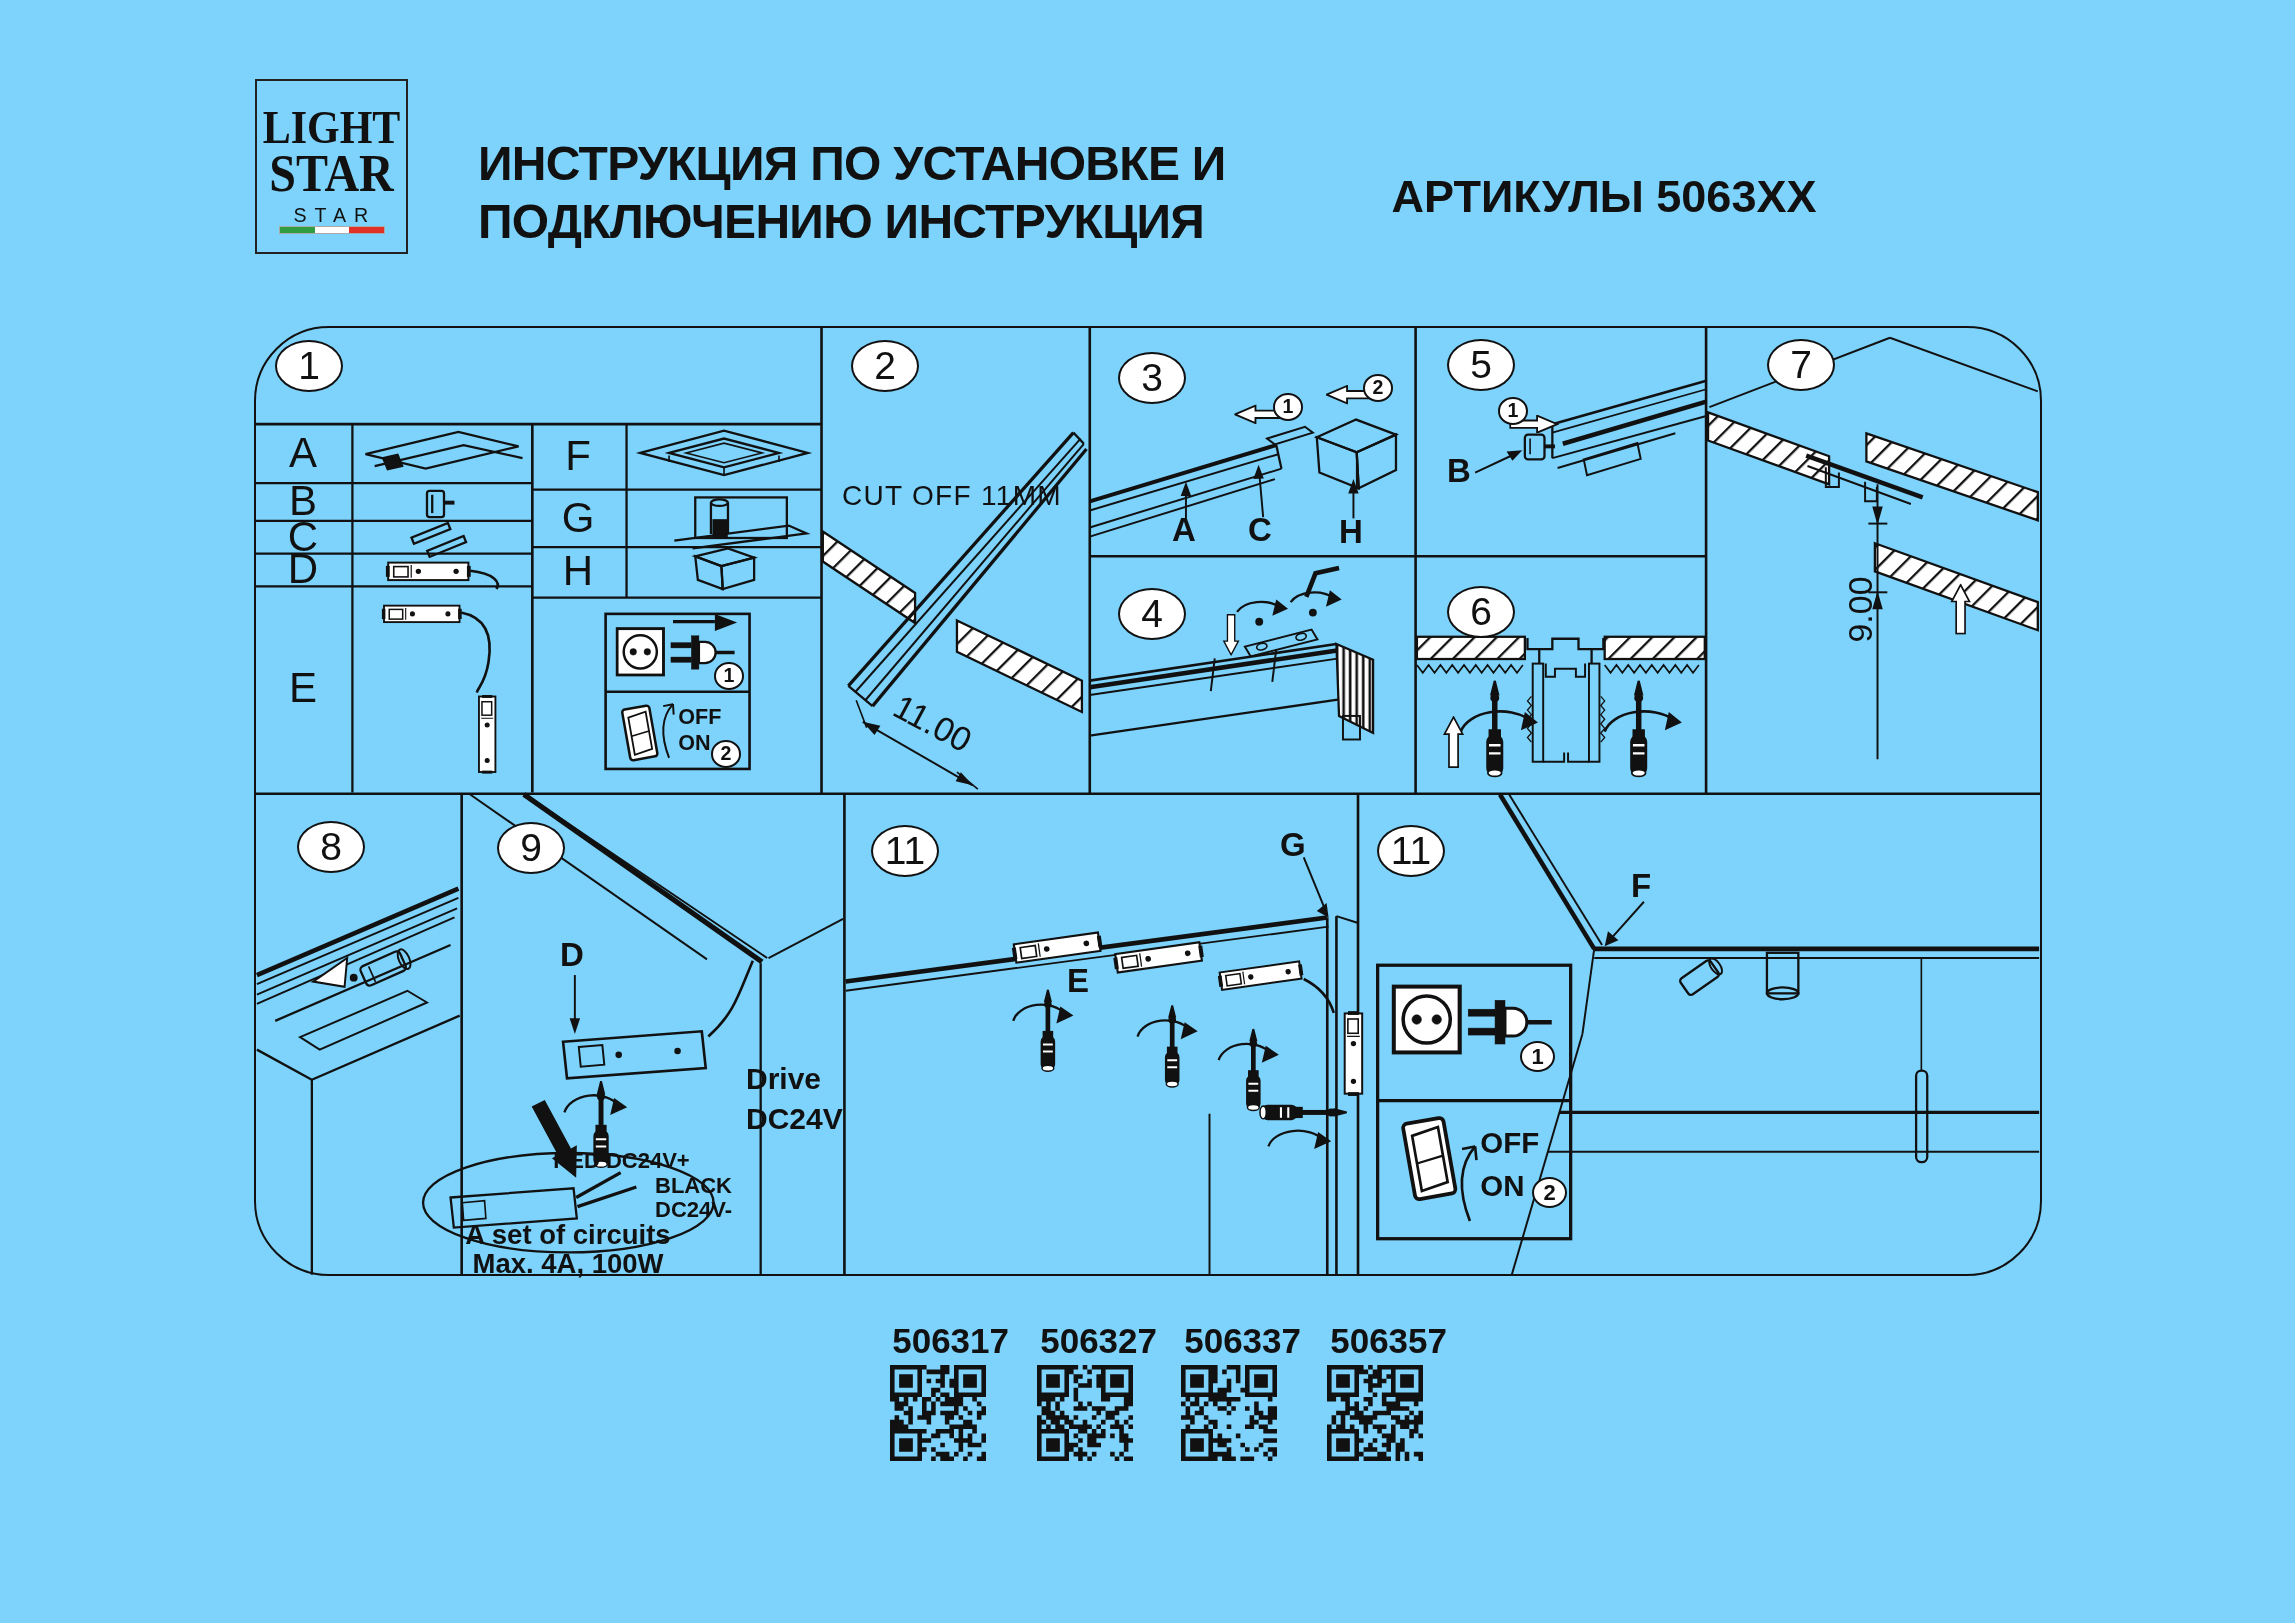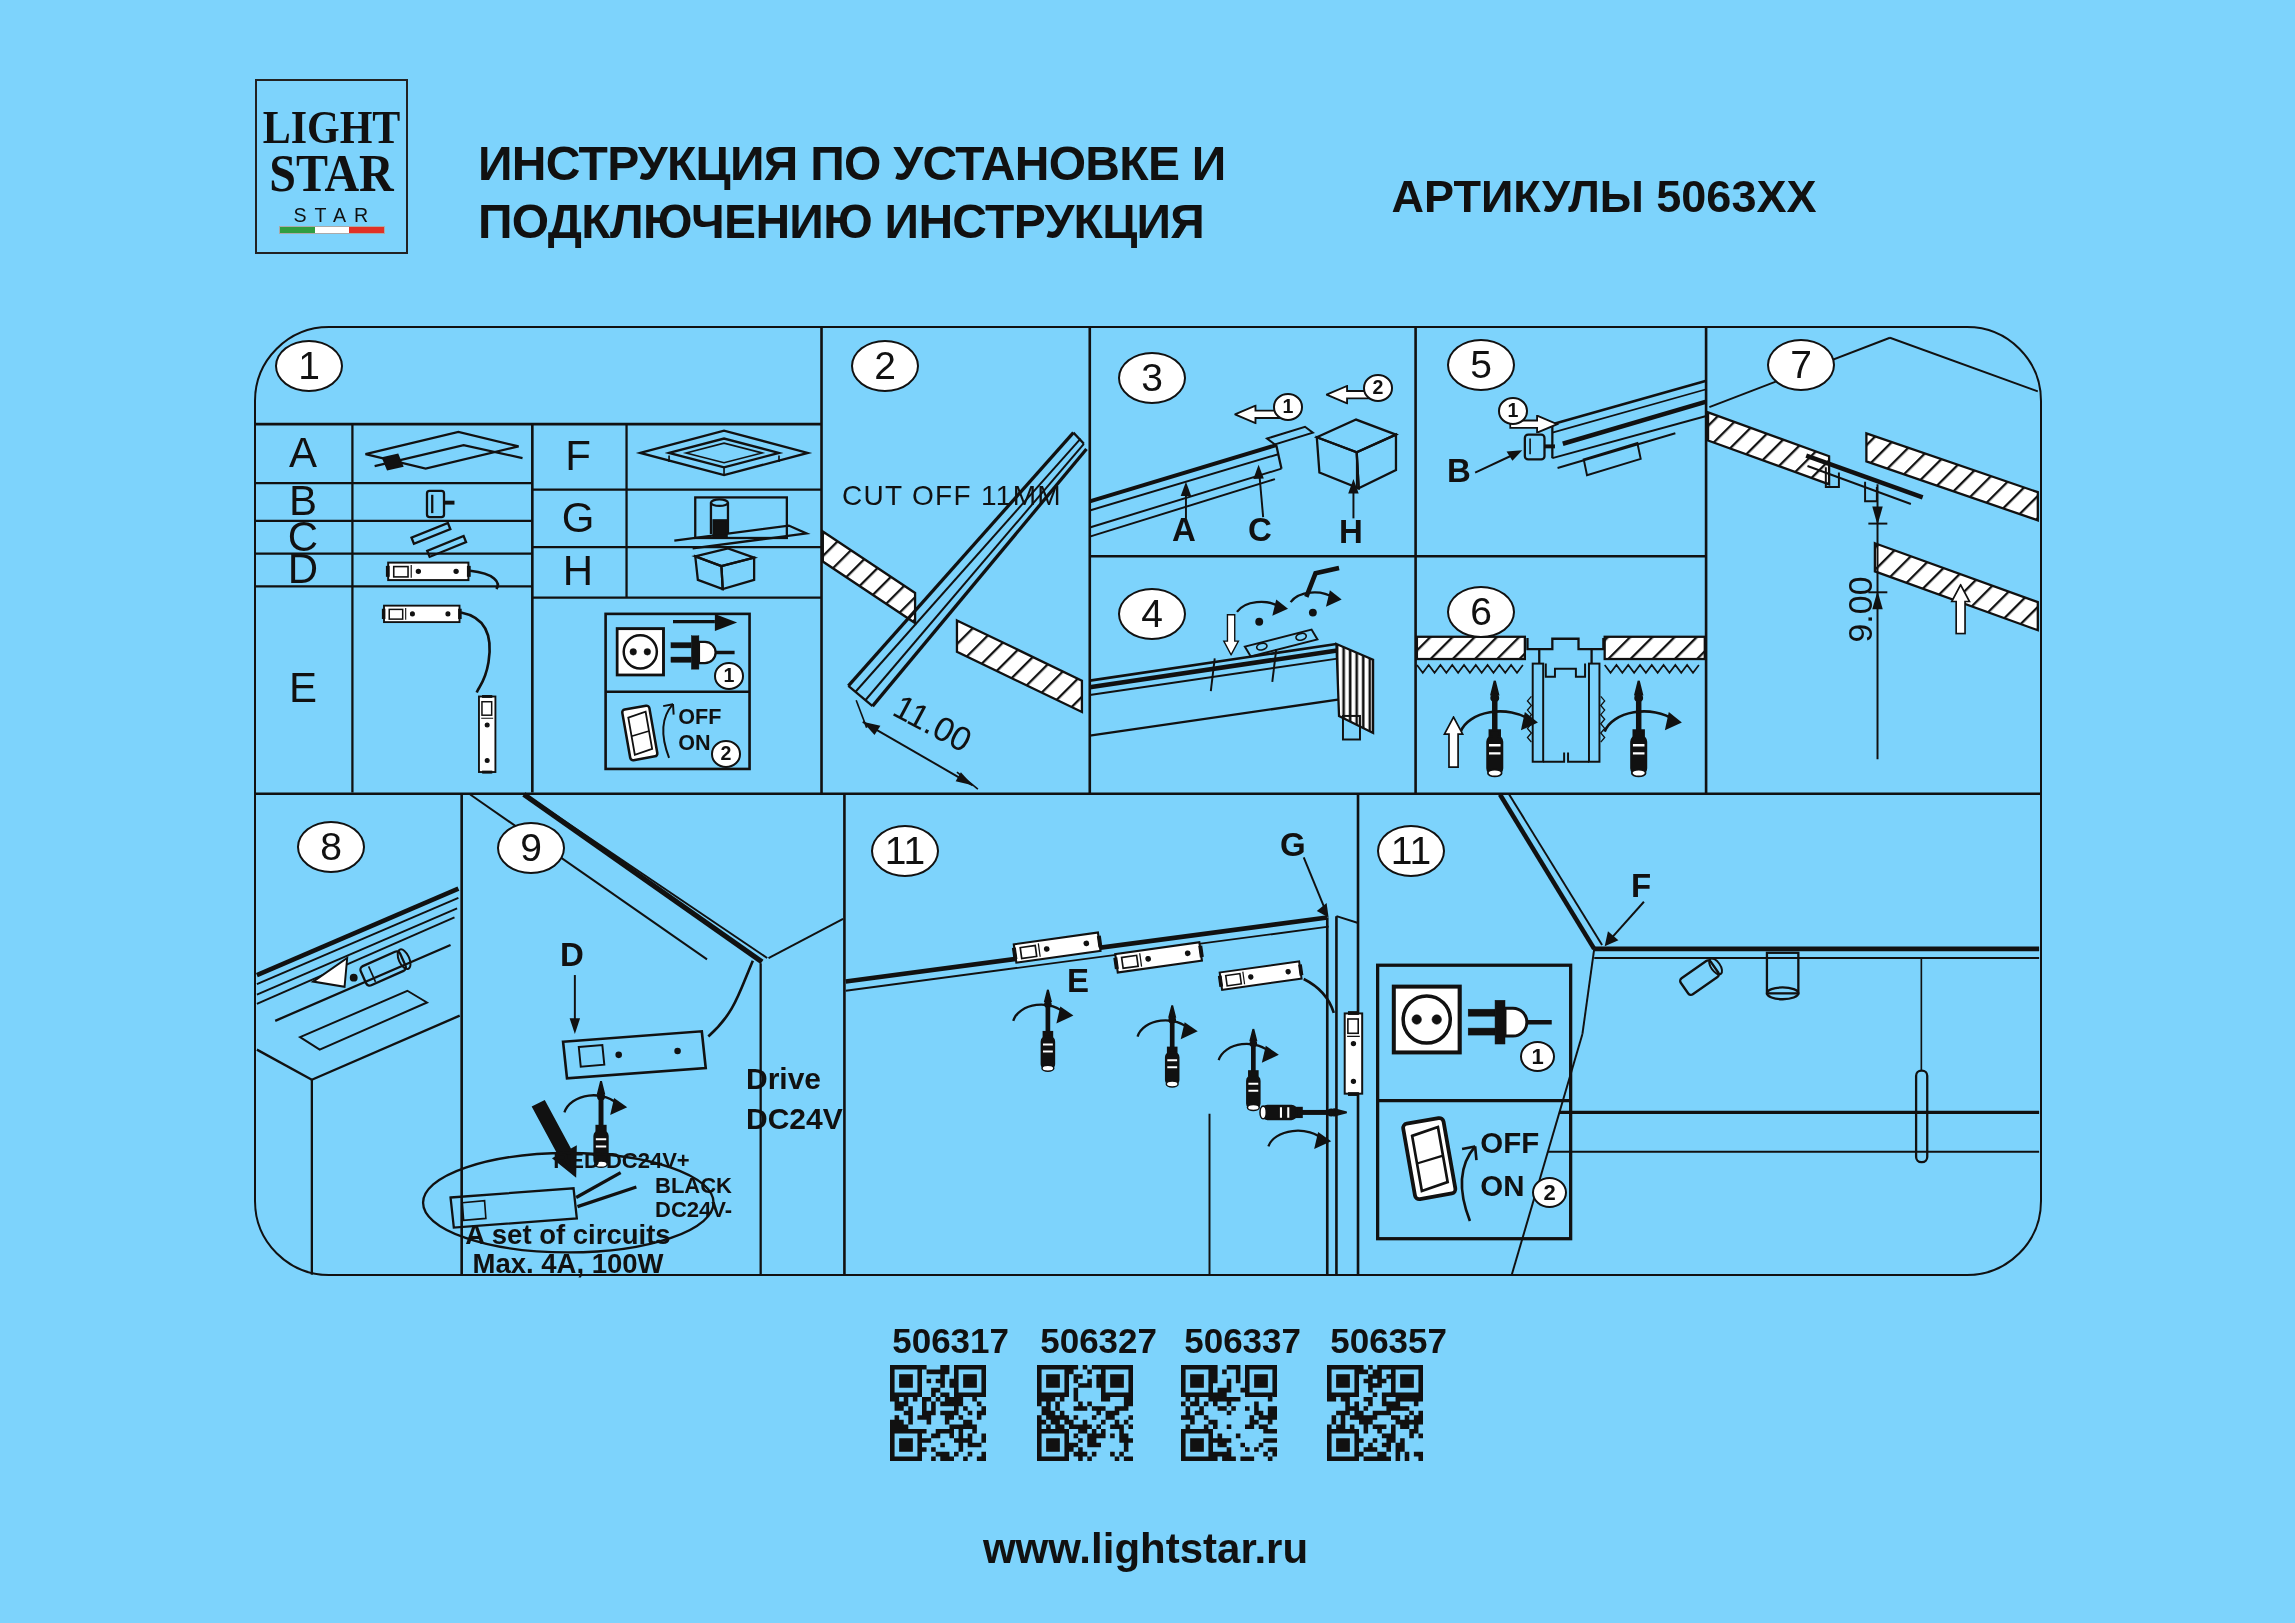--- a/index.html
+++ b/index.html
@@ -485,16 +485,15 @@
   <svg class="abs" style="left:1037px;top:1365px" width="96" height="96" viewBox="0 0 147 147">
       <path d="M0,0h7v7h-7zM7,0h7v7h-7zM14,0h7v7h-7zM21,0h7v7h-7zM28,0h7v7h-7zM35,0h7v7h-7zM42,0h7v7h-7zM49,0h7v7h-7zM56,0h7v7h-7zM70,0h7v7h-7zM84,0h7v7h-7zM91,0h7v7h-7zM98,0h7v7h-7zM105,0h7v7h-7zM112,0h7v7h-7zM119,0h7v7h-7zM126,0h7v7h-7zM133,0h7v7h-7zM140,0h7v7h-7zM0,7h7v7h-7zM42,7h7v7h-7zM49,7h7v7h-7zM77,7h7v7h-7zM98,7h7v7h-7zM140,7h7v7h-7zM0,14h7v7h-7zM14,14h7v7h-7zM21,14h7v7h-7zM28,14h7v7h-7zM42,14h7v7h-7zM56,14h7v7h-7zM63,14h7v7h-7zM91,14h7v7h-7zM98,14h7v7h-7zM112,14h7v7h-7zM119,14h7v7h-7zM126,14h7v7h-7zM140,14h7v7h-7zM0,21h7v7h-7zM14,21h7v7h-7zM21,21h7v7h-7zM28,21h7v7h-7zM42,21h7v7h-7zM56,21h7v7h-7zM77,21h7v7h-7zM91,21h7v7h-7zM98,21h7v7h-7zM112,21h7v7h-7zM119,21h7v7h-7zM126,21h7v7h-7zM140,21h7v7h-7zM0,28h7v7h-7zM14,28h7v7h-7zM21,28h7v7h-7zM28,28h7v7h-7zM42,28h7v7h-7zM63,28h7v7h-7zM70,28h7v7h-7zM77,28h7v7h-7zM91,28h7v7h-7zM98,28h7v7h-7zM112,28h7v7h-7zM119,28h7v7h-7zM126,28h7v7h-7zM140,28h7v7h-7zM0,35h7v7h-7zM42,35h7v7h-7zM56,35h7v7h-7zM98,35h7v7h-7zM140,35h7v7h-7zM0,42h7v7h-7zM7,42h7v7h-7zM14,42h7v7h-7zM21,42h7v7h-7zM28,42h7v7h-7zM35,42h7v7h-7zM42,42h7v7h-7zM56,42h7v7h-7zM98,42h7v7h-7zM105,42h7v7h-7zM112,42h7v7h-7zM119,42h7v7h-7zM126,42h7v7h-7zM133,42h7v7h-7zM140,42h7v7h-7zM0,49h7v7h-7zM7,49h7v7h-7zM14,49h7v7h-7zM21,49h7v7h-7zM35,49h7v7h-7zM56,49h7v7h-7zM98,49h7v7h-7zM105,49h7v7h-7zM133,49h7v7h-7zM140,49h7v7h-7zM0,56h7v7h-7zM14,56h7v7h-7zM28,56h7v7h-7zM63,56h7v7h-7zM77,56h7v7h-7zM133,56h7v7h-7zM140,56h7v7h-7zM7,63h7v7h-7zM14,63h7v7h-7zM28,63h7v7h-7zM56,63h7v7h-7zM63,63h7v7h-7zM70,63h7v7h-7zM84,63h7v7h-7zM91,63h7v7h-7zM98,63h7v7h-7zM119,63h7v7h-7zM126,63h7v7h-7zM133,63h7v7h-7zM7,70h7v7h-7zM14,70h7v7h-7zM21,70h7v7h-7zM35,70h7v7h-7zM91,70h7v7h-7zM105,70h7v7h-7zM112,70h7v7h-7zM119,70h7v7h-7zM0,77h7v7h-7zM14,77h7v7h-7zM21,77h7v7h-7zM28,77h7v7h-7zM35,77h7v7h-7zM42,77h7v7h-7zM56,77h7v7h-7zM84,77h7v7h-7zM105,77h7v7h-7zM112,77h7v7h-7zM140,77h7v7h-7zM0,84h7v7h-7zM7,84h7v7h-7zM21,84h7v7h-7zM28,84h7v7h-7zM42,84h7v7h-7zM49,84h7v7h-7zM70,84h7v7h-7zM98,84h7v7h-7zM119,84h7v7h-7zM133,84h7v7h-7zM0,91h7v7h-7zM14,91h7v7h-7zM28,91h7v7h-7zM35,91h7v7h-7zM49,91h7v7h-7zM56,91h7v7h-7zM63,91h7v7h-7zM70,91h7v7h-7zM77,91h7v7h-7zM91,91h7v7h-7zM112,91h7v7h-7zM119,91h7v7h-7zM126,91h7v7h-7zM140,91h7v7h-7zM0,98h7v7h-7zM7,98h7v7h-7zM14,98h7v7h-7zM21,98h7v7h-7zM28,98h7v7h-7zM35,98h7v7h-7zM42,98h7v7h-7zM63,98h7v7h-7zM70,98h7v7h-7zM84,98h7v7h-7zM98,98h7v7h-7zM126,98h7v7h-7zM0,105h7v7h-7zM42,105h7v7h-7zM56,105h7v7h-7zM77,105h7v7h-7zM84,105h7v7h-7zM91,105h7v7h-7zM98,105h7v7h-7zM112,105h7v7h-7zM126,105h7v7h-7zM133,105h7v7h-7zM0,112h7v7h-7zM14,112h7v7h-7zM21,112h7v7h-7zM28,112h7v7h-7zM42,112h7v7h-7zM63,112h7v7h-7zM77,112h7v7h-7zM84,112h7v7h-7zM126,112h7v7h-7zM133,112h7v7h-7zM140,112h7v7h-7zM0,119h7v7h-7zM14,119h7v7h-7zM21,119h7v7h-7zM28,119h7v7h-7zM42,119h7v7h-7zM49,119h7v7h-7zM56,119h7v7h-7zM77,119h7v7h-7zM84,119h7v7h-7zM91,119h7v7h-7zM133,119h7v7h-7zM0,126h7v7h-7zM14,126h7v7h-7zM21,126h7v7h-7zM28,126h7v7h-7zM42,126h7v7h-7zM49,126h7v7h-7zM63,126h7v7h-7zM133,126h7v7h-7zM0,133h7v7h-7zM42,133h7v7h-7zM56,133h7v7h-7zM63,133h7v7h-7zM70,133h7v7h-7zM84,133h7v7h-7zM112,133h7v7h-7zM126,133h7v7h-7zM0,140h7v7h-7zM7,140h7v7h-7zM14,140h7v7h-7zM21,140h7v7h-7zM28,140h7v7h-7zM35,140h7v7h-7zM42,140h7v7h-7zM63,140h7v7h-7zM77,140h7v7h-7zM119,140h7v7h-7zM133,140h7v7h-7zM140,140h7v7h-7z" fill="#111"></path>
     </svg>
   <svg class="abs" style="left:1181px;top:1365px" width="96" height="96" viewBox="0 0 147 147">
       <path d="M0,0h7v7h-7zM7,0h7v7h-7zM14,0h7v7h-7zM21,0h7v7h-7zM28,0h7v7h-7zM35,0h7v7h-7zM42,0h7v7h-7zM49,0h7v7h-7zM70,0h7v7h-7zM77,0h7v7h-7zM84,0h7v7h-7zM98,0h7v7h-7zM105,0h7v7h-7zM112,0h7v7h-7zM119,0h7v7h-7zM126,0h7v7h-7zM133,0h7v7h-7zM140,0h7v7h-7zM0,7h7v7h-7zM42,7h7v7h-7zM49,7h7v7h-7zM63,7h7v7h-7zM84,7h7v7h-7zM98,7h7v7h-7zM140,7h7v7h-7zM0,14h7v7h-7zM14,14h7v7h-7zM21,14h7v7h-7zM28,14h7v7h-7zM42,14h7v7h-7zM49,14h7v7h-7zM84,14h7v7h-7zM98,14h7v7h-7zM112,14h7v7h-7zM119,14h7v7h-7zM126,14h7v7h-7zM140,14h7v7h-7zM0,21h7v7h-7zM14,21h7v7h-7zM21,21h7v7h-7zM28,21h7v7h-7zM42,21h7v7h-7zM49,21h7v7h-7zM70,21h7v7h-7zM84,21h7v7h-7zM98,21h7v7h-7zM112,21h7v7h-7zM119,21h7v7h-7zM126,21h7v7h-7zM140,21h7v7h-7zM0,28h7v7h-7zM14,28h7v7h-7zM21,28h7v7h-7zM28,28h7v7h-7zM42,28h7v7h-7zM70,28h7v7h-7zM98,28h7v7h-7zM112,28h7v7h-7zM119,28h7v7h-7zM126,28h7v7h-7zM140,28h7v7h-7zM0,35h7v7h-7zM42,35h7v7h-7zM56,35h7v7h-7zM63,35h7v7h-7zM70,35h7v7h-7zM91,35h7v7h-7zM98,35h7v7h-7zM140,35h7v7h-7zM0,42h7v7h-7zM7,42h7v7h-7zM14,42h7v7h-7zM21,42h7v7h-7zM28,42h7v7h-7zM35,42h7v7h-7zM42,42h7v7h-7zM49,42h7v7h-7zM56,42h7v7h-7zM63,42h7v7h-7zM98,42h7v7h-7zM105,42h7v7h-7zM112,42h7v7h-7zM119,42h7v7h-7zM126,42h7v7h-7zM133,42h7v7h-7zM140,42h7v7h-7zM7,49h7v7h-7zM21,49h7v7h-7zM42,49h7v7h-7zM49,49h7v7h-7zM56,49h7v7h-7zM63,49h7v7h-7zM70,49h7v7h-7zM77,49h7v7h-7zM84,49h7v7h-7zM133,49h7v7h-7zM0,56h7v7h-7zM14,56h7v7h-7zM21,56h7v7h-7zM35,56h7v7h-7zM49,56h7v7h-7zM70,56h7v7h-7zM112,56h7v7h-7zM7,63h7v7h-7zM28,63h7v7h-7zM56,63h7v7h-7zM63,63h7v7h-7zM77,63h7v7h-7zM98,63h7v7h-7zM112,63h7v7h-7zM133,63h7v7h-7zM140,63h7v7h-7zM7,70h7v7h-7zM21,70h7v7h-7zM28,70h7v7h-7zM70,70h7v7h-7zM112,70h7v7h-7zM119,70h7v7h-7zM133,70h7v7h-7zM140,70h7v7h-7zM0,77h7v7h-7zM7,77h7v7h-7zM14,77h7v7h-7zM35,77h7v7h-7zM105,77h7v7h-7zM119,77h7v7h-7zM126,77h7v7h-7zM133,77h7v7h-7zM140,77h7v7h-7zM14,84h7v7h-7zM42,84h7v7h-7zM49,84h7v7h-7zM105,84h7v7h-7zM112,84h7v7h-7zM133,84h7v7h-7zM7,91h7v7h-7zM35,91h7v7h-7zM49,91h7v7h-7zM70,91h7v7h-7zM98,91h7v7h-7zM105,91h7v7h-7zM119,91h7v7h-7zM126,91h7v7h-7zM0,98h7v7h-7zM7,98h7v7h-7zM14,98h7v7h-7zM21,98h7v7h-7zM28,98h7v7h-7zM35,98h7v7h-7zM42,98h7v7h-7zM126,98h7v7h-7zM133,98h7v7h-7zM140,98h7v7h-7zM0,105h7v7h-7zM42,105h7v7h-7zM56,105h7v7h-7zM84,105h7v7h-7zM0,112h7v7h-7zM14,112h7v7h-7zM21,112h7v7h-7zM28,112h7v7h-7zM42,112h7v7h-7zM49,112h7v7h-7zM56,112h7v7h-7zM63,112h7v7h-7zM70,112h7v7h-7zM126,112h7v7h-7zM133,112h7v7h-7zM140,112h7v7h-7zM0,119h7v7h-7zM14,119h7v7h-7zM21,119h7v7h-7zM28,119h7v7h-7zM42,119h7v7h-7zM56,119h7v7h-7zM63,119h7v7h-7zM91,119h7v7h-7zM119,119h7v7h-7zM0,126h7v7h-7zM14,126h7v7h-7zM21,126h7v7h-7zM28,126h7v7h-7zM42,126h7v7h-7zM70,126h7v7h-7zM98,126h7v7h-7zM112,126h7v7h-7zM133,126h7v7h-7zM140,126h7v7h-7zM0,133h7v7h-7zM42,133h7v7h-7zM49,133h7v7h-7zM56,133h7v7h-7zM63,133h7v7h-7zM70,133h7v7h-7zM126,133h7v7h-7zM140,133h7v7h-7zM0,140h7v7h-7zM7,140h7v7h-7zM14,140h7v7h-7zM21,140h7v7h-7zM28,140h7v7h-7zM35,140h7v7h-7zM42,140h7v7h-7zM49,140h7v7h-7zM63,140h7v7h-7zM70,140h7v7h-7zM77,140h7v7h-7zM91,140h7v7h-7zM98,140h7v7h-7zM105,140h7v7h-7zM133,140h7v7h-7z" fill="#111"></path>
     </svg>
   <svg class="abs" style="left:1327px;top:1365px" width="96" height="96" viewBox="0 0 147 147">
       <path d="M0,0h7v7h-7zM7,0h7v7h-7zM14,0h7v7h-7zM21,0h7v7h-7zM28,0h7v7h-7zM35,0h7v7h-7zM42,0h7v7h-7zM49,0h7v7h-7zM63,0h7v7h-7zM77,0h7v7h-7zM84,0h7v7h-7zM91,0h7v7h-7zM98,0h7v7h-7zM105,0h7v7h-7zM112,0h7v7h-7zM119,0h7v7h-7zM126,0h7v7h-7zM133,0h7v7h-7zM140,0h7v7h-7zM0,7h7v7h-7zM42,7h7v7h-7zM49,7h7v7h-7zM56,7h7v7h-7zM70,7h7v7h-7zM77,7h7v7h-7zM98,7h7v7h-7zM140,7h7v7h-7zM0,14h7v7h-7zM14,14h7v7h-7zM21,14h7v7h-7zM28,14h7v7h-7zM42,14h7v7h-7zM63,14h7v7h-7zM70,14h7v7h-7zM77,14h7v7h-7zM91,14h7v7h-7zM98,14h7v7h-7zM112,14h7v7h-7zM119,14h7v7h-7zM126,14h7v7h-7zM140,14h7v7h-7zM0,21h7v7h-7zM14,21h7v7h-7zM21,21h7v7h-7zM28,21h7v7h-7zM42,21h7v7h-7zM56,21h7v7h-7zM63,21h7v7h-7zM77,21h7v7h-7zM84,21h7v7h-7zM98,21h7v7h-7zM112,21h7v7h-7zM119,21h7v7h-7zM126,21h7v7h-7zM140,21h7v7h-7zM0,28h7v7h-7zM14,28h7v7h-7zM21,28h7v7h-7zM28,28h7v7h-7zM42,28h7v7h-7zM63,28h7v7h-7zM70,28h7v7h-7zM77,28h7v7h-7zM98,28h7v7h-7zM112,28h7v7h-7zM119,28h7v7h-7zM126,28h7v7h-7zM140,28h7v7h-7zM0,35h7v7h-7zM42,35h7v7h-7zM63,35h7v7h-7zM98,35h7v7h-7zM140,35h7v7h-7zM0,42h7v7h-7zM7,42h7v7h-7zM14,42h7v7h-7zM21,42h7v7h-7zM28,42h7v7h-7zM35,42h7v7h-7zM42,42h7v7h-7zM70,42h7v7h-7zM84,42h7v7h-7zM91,42h7v7h-7zM98,42h7v7h-7zM105,42h7v7h-7zM112,42h7v7h-7zM119,42h7v7h-7zM126,42h7v7h-7zM133,42h7v7h-7zM140,42h7v7h-7zM0,49h7v7h-7zM7,49h7v7h-7zM21,49h7v7h-7zM28,49h7v7h-7zM56,49h7v7h-7zM63,49h7v7h-7zM84,49h7v7h-7zM105,49h7v7h-7zM112,49h7v7h-7zM119,49h7v7h-7zM126,49h7v7h-7zM133,49h7v7h-7zM140,49h7v7h-7zM28,56h7v7h-7zM42,56h7v7h-7zM63,56h7v7h-7zM84,56h7v7h-7zM91,56h7v7h-7zM98,56h7v7h-7zM105,56h7v7h-7zM133,56h7v7h-7zM28,63h7v7h-7zM35,63h7v7h-7zM42,63h7v7h-7zM56,63h7v7h-7zM91,63h7v7h-7zM98,63h7v7h-7zM105,63h7v7h-7zM112,63h7v7h-7zM119,63h7v7h-7zM14,70h7v7h-7zM21,70h7v7h-7zM28,70h7v7h-7zM42,70h7v7h-7zM49,70h7v7h-7zM70,70h7v7h-7zM77,70h7v7h-7zM84,70h7v7h-7zM91,70h7v7h-7zM126,70h7v7h-7zM140,70h7v7h-7zM7,77h7v7h-7zM21,77h7v7h-7zM35,77h7v7h-7zM42,77h7v7h-7zM49,77h7v7h-7zM56,77h7v7h-7zM63,77h7v7h-7zM70,77h7v7h-7zM98,77h7v7h-7zM105,77h7v7h-7zM119,77h7v7h-7zM133,77h7v7h-7zM140,77h7v7h-7zM7,84h7v7h-7zM21,84h7v7h-7zM49,84h7v7h-7zM56,84h7v7h-7zM63,84h7v7h-7zM105,84h7v7h-7zM112,84h7v7h-7zM119,84h7v7h-7zM126,84h7v7h-7zM133,84h7v7h-7zM140,84h7v7h-7zM0,91h7v7h-7zM14,91h7v7h-7zM21,91h7v7h-7zM35,91h7v7h-7zM56,91h7v7h-7zM70,91h7v7h-7zM77,91h7v7h-7zM84,91h7v7h-7zM98,91h7v7h-7zM112,91h7v7h-7zM119,91h7v7h-7zM133,91h7v7h-7zM0,98h7v7h-7zM7,98h7v7h-7zM14,98h7v7h-7zM21,98h7v7h-7zM28,98h7v7h-7zM35,98h7v7h-7zM42,98h7v7h-7zM56,98h7v7h-7zM77,98h7v7h-7zM98,98h7v7h-7zM126,98h7v7h-7zM133,98h7v7h-7zM0,105h7v7h-7zM42,105h7v7h-7zM84,105h7v7h-7zM91,105h7v7h-7zM98,105h7v7h-7zM126,105h7v7h-7zM140,105h7v7h-7zM0,112h7v7h-7zM14,112h7v7h-7zM21,112h7v7h-7zM28,112h7v7h-7zM42,112h7v7h-7zM49,112h7v7h-7zM70,112h7v7h-7zM91,112h7v7h-7zM98,112h7v7h-7zM112,112h7v7h-7zM0,119h7v7h-7zM14,119h7v7h-7zM21,119h7v7h-7zM28,119h7v7h-7zM42,119h7v7h-7zM63,119h7v7h-7zM84,119h7v7h-7zM91,119h7v7h-7zM105,119h7v7h-7zM112,119h7v7h-7zM0,126h7v7h-7zM14,126h7v7h-7zM21,126h7v7h-7zM28,126h7v7h-7zM42,126h7v7h-7zM56,126h7v7h-7zM63,126h7v7h-7zM70,126h7v7h-7zM91,126h7v7h-7zM105,126h7v7h-7zM112,126h7v7h-7zM0,133h7v7h-7zM42,133h7v7h-7zM49,133h7v7h-7zM77,133h7v7h-7zM84,133h7v7h-7zM105,133h7v7h-7zM119,133h7v7h-7zM133,133h7v7h-7zM140,133h7v7h-7zM0,140h7v7h-7zM7,140h7v7h-7zM14,140h7v7h-7zM21,140h7v7h-7zM28,140h7v7h-7zM35,140h7v7h-7zM42,140h7v7h-7zM56,140h7v7h-7zM63,140h7v7h-7zM70,140h7v7h-7zM77,140h7v7h-7zM84,140h7v7h-7zM91,140h7v7h-7zM105,140h7v7h-7zM119,140h7v7h-7zM140,140h7v7h-7z" fill="#111"></path>
     </svg>
 
-  <div class="url">www.lightstar.ru</div>
 
 </div>
 
 
 </body></html>

